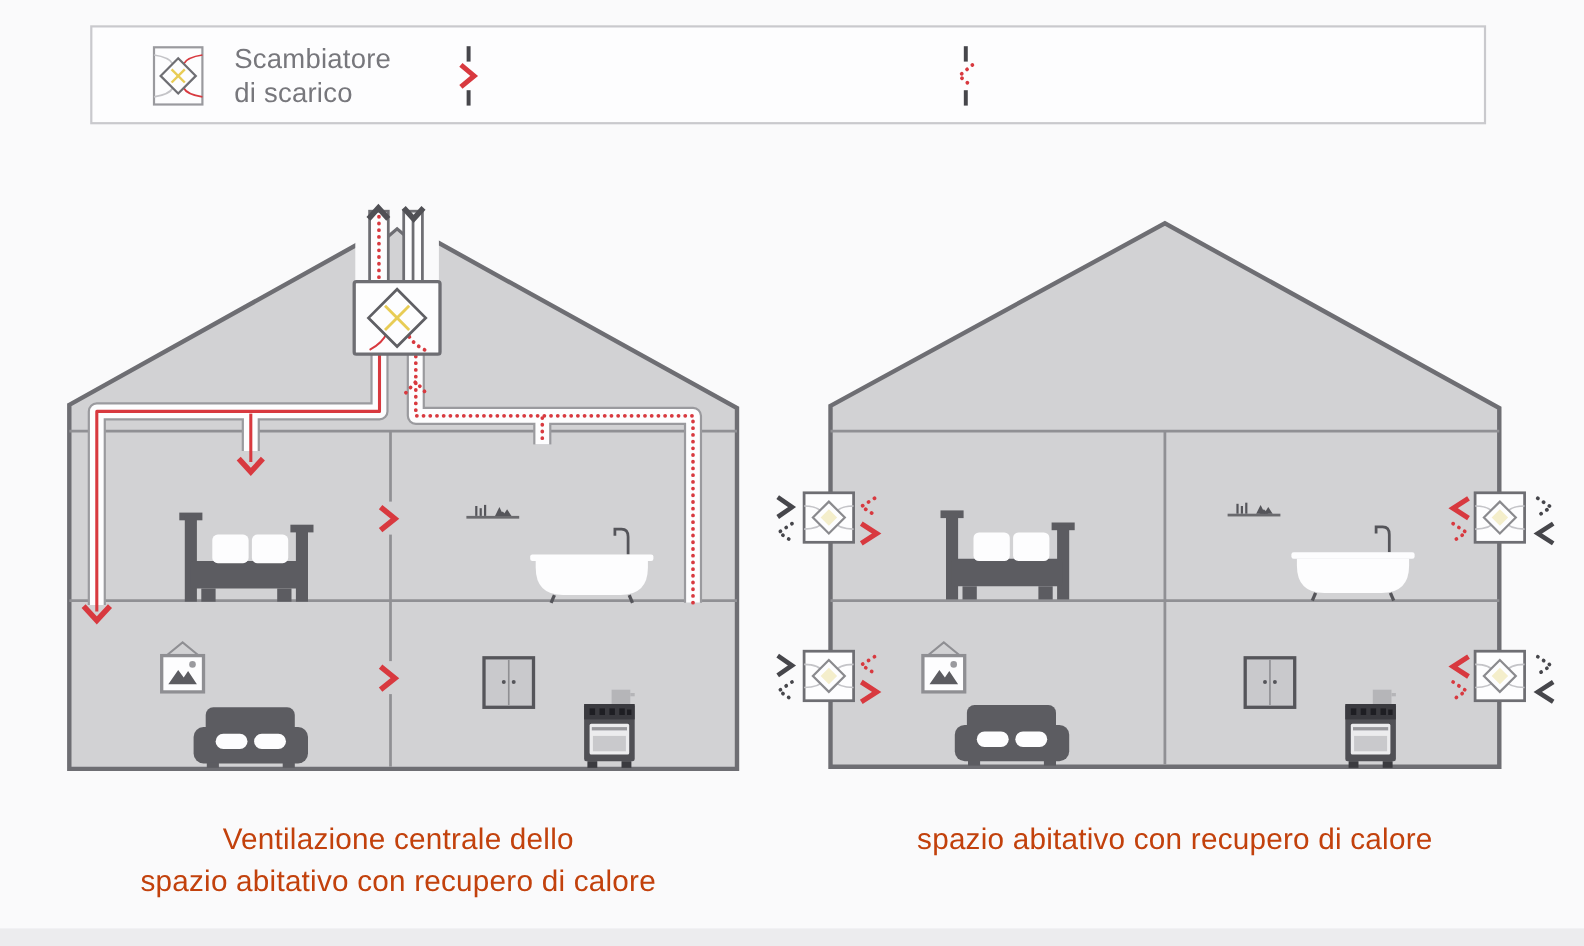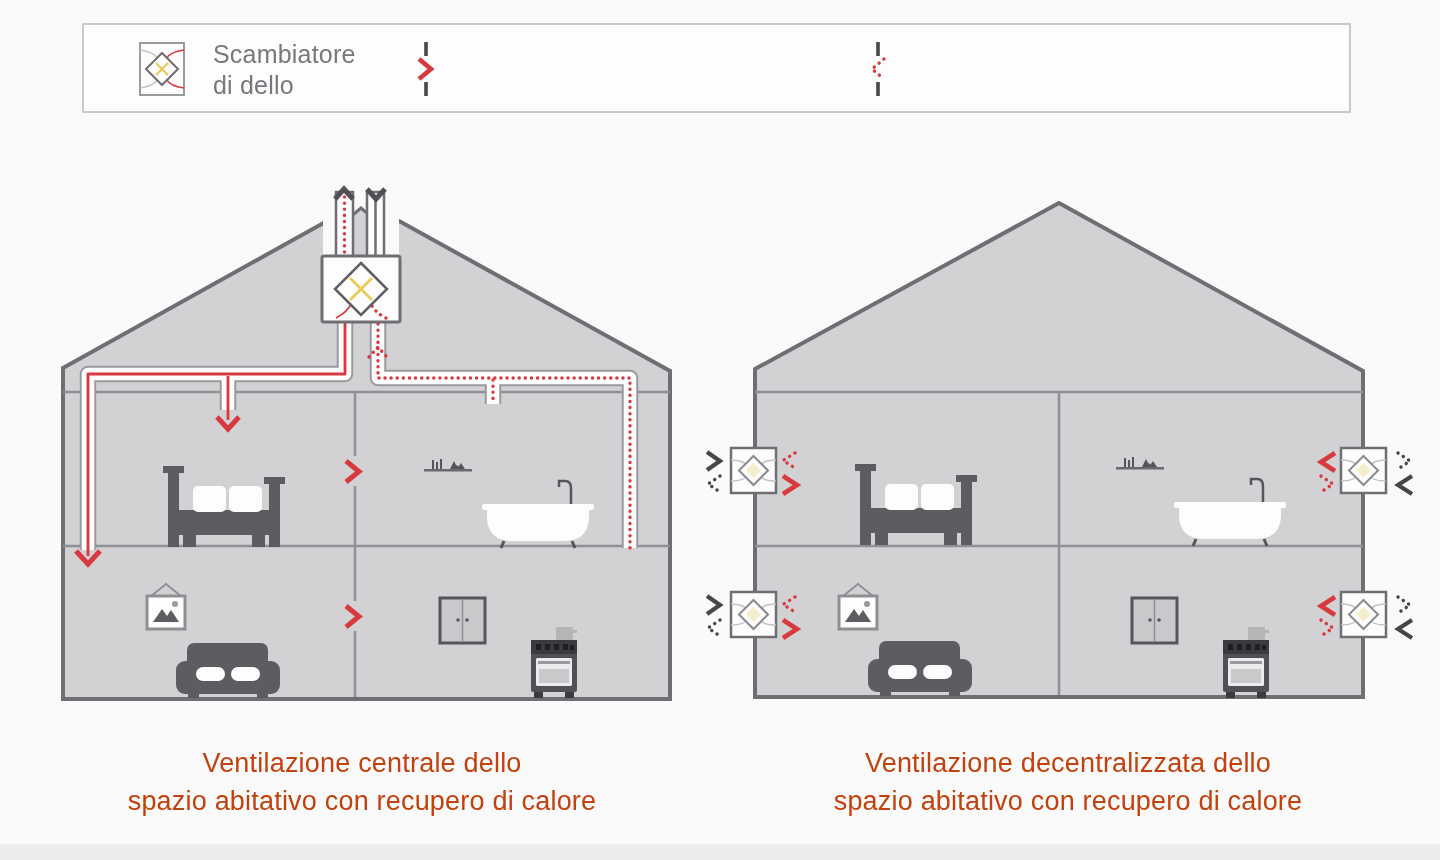--- a/index.html
+++ b/index.html
@@ -239,26 +239,25 @@
       <path d="M 1335 597 L 1321 606 L 1335 615" class="cs-red"></path>
       <path d="M 1321 620 L 1333 628 L 1321 636" class="cd-red"></path>
       <path d="M 1398 597 L 1410 605 L 1398 613" class="cd-dark"></path>
       <path d="M 1412 620 L 1398 629 L 1412 638" class="cs-dark"></path>
     </g>
   </g>
 </svg>
 
   <div class="legend-label" style="left:213px;top:39px;">
     <span class="ln">Scambiatore</span>
-    <span class="ln">di dello</span>
+    <span class="ln">di scarico</span>
   </div>
 
   <div class="caption" style="left:42px;top:744px;width:640px;">
     <div>Ventilazione centrale dello</div>
     <div>spazio abitativo con recupero di calore</div>
   </div>
   <div class="caption" style="left:758px;top:744px;width:620px;">
-    <div>Ventilazione decentralizzata dello</div>
     <div>spazio abitativo con recupero di calore</div>
   </div>
 
   <div class="bottom-band"></div>
 </div>
 
 </body></html>

